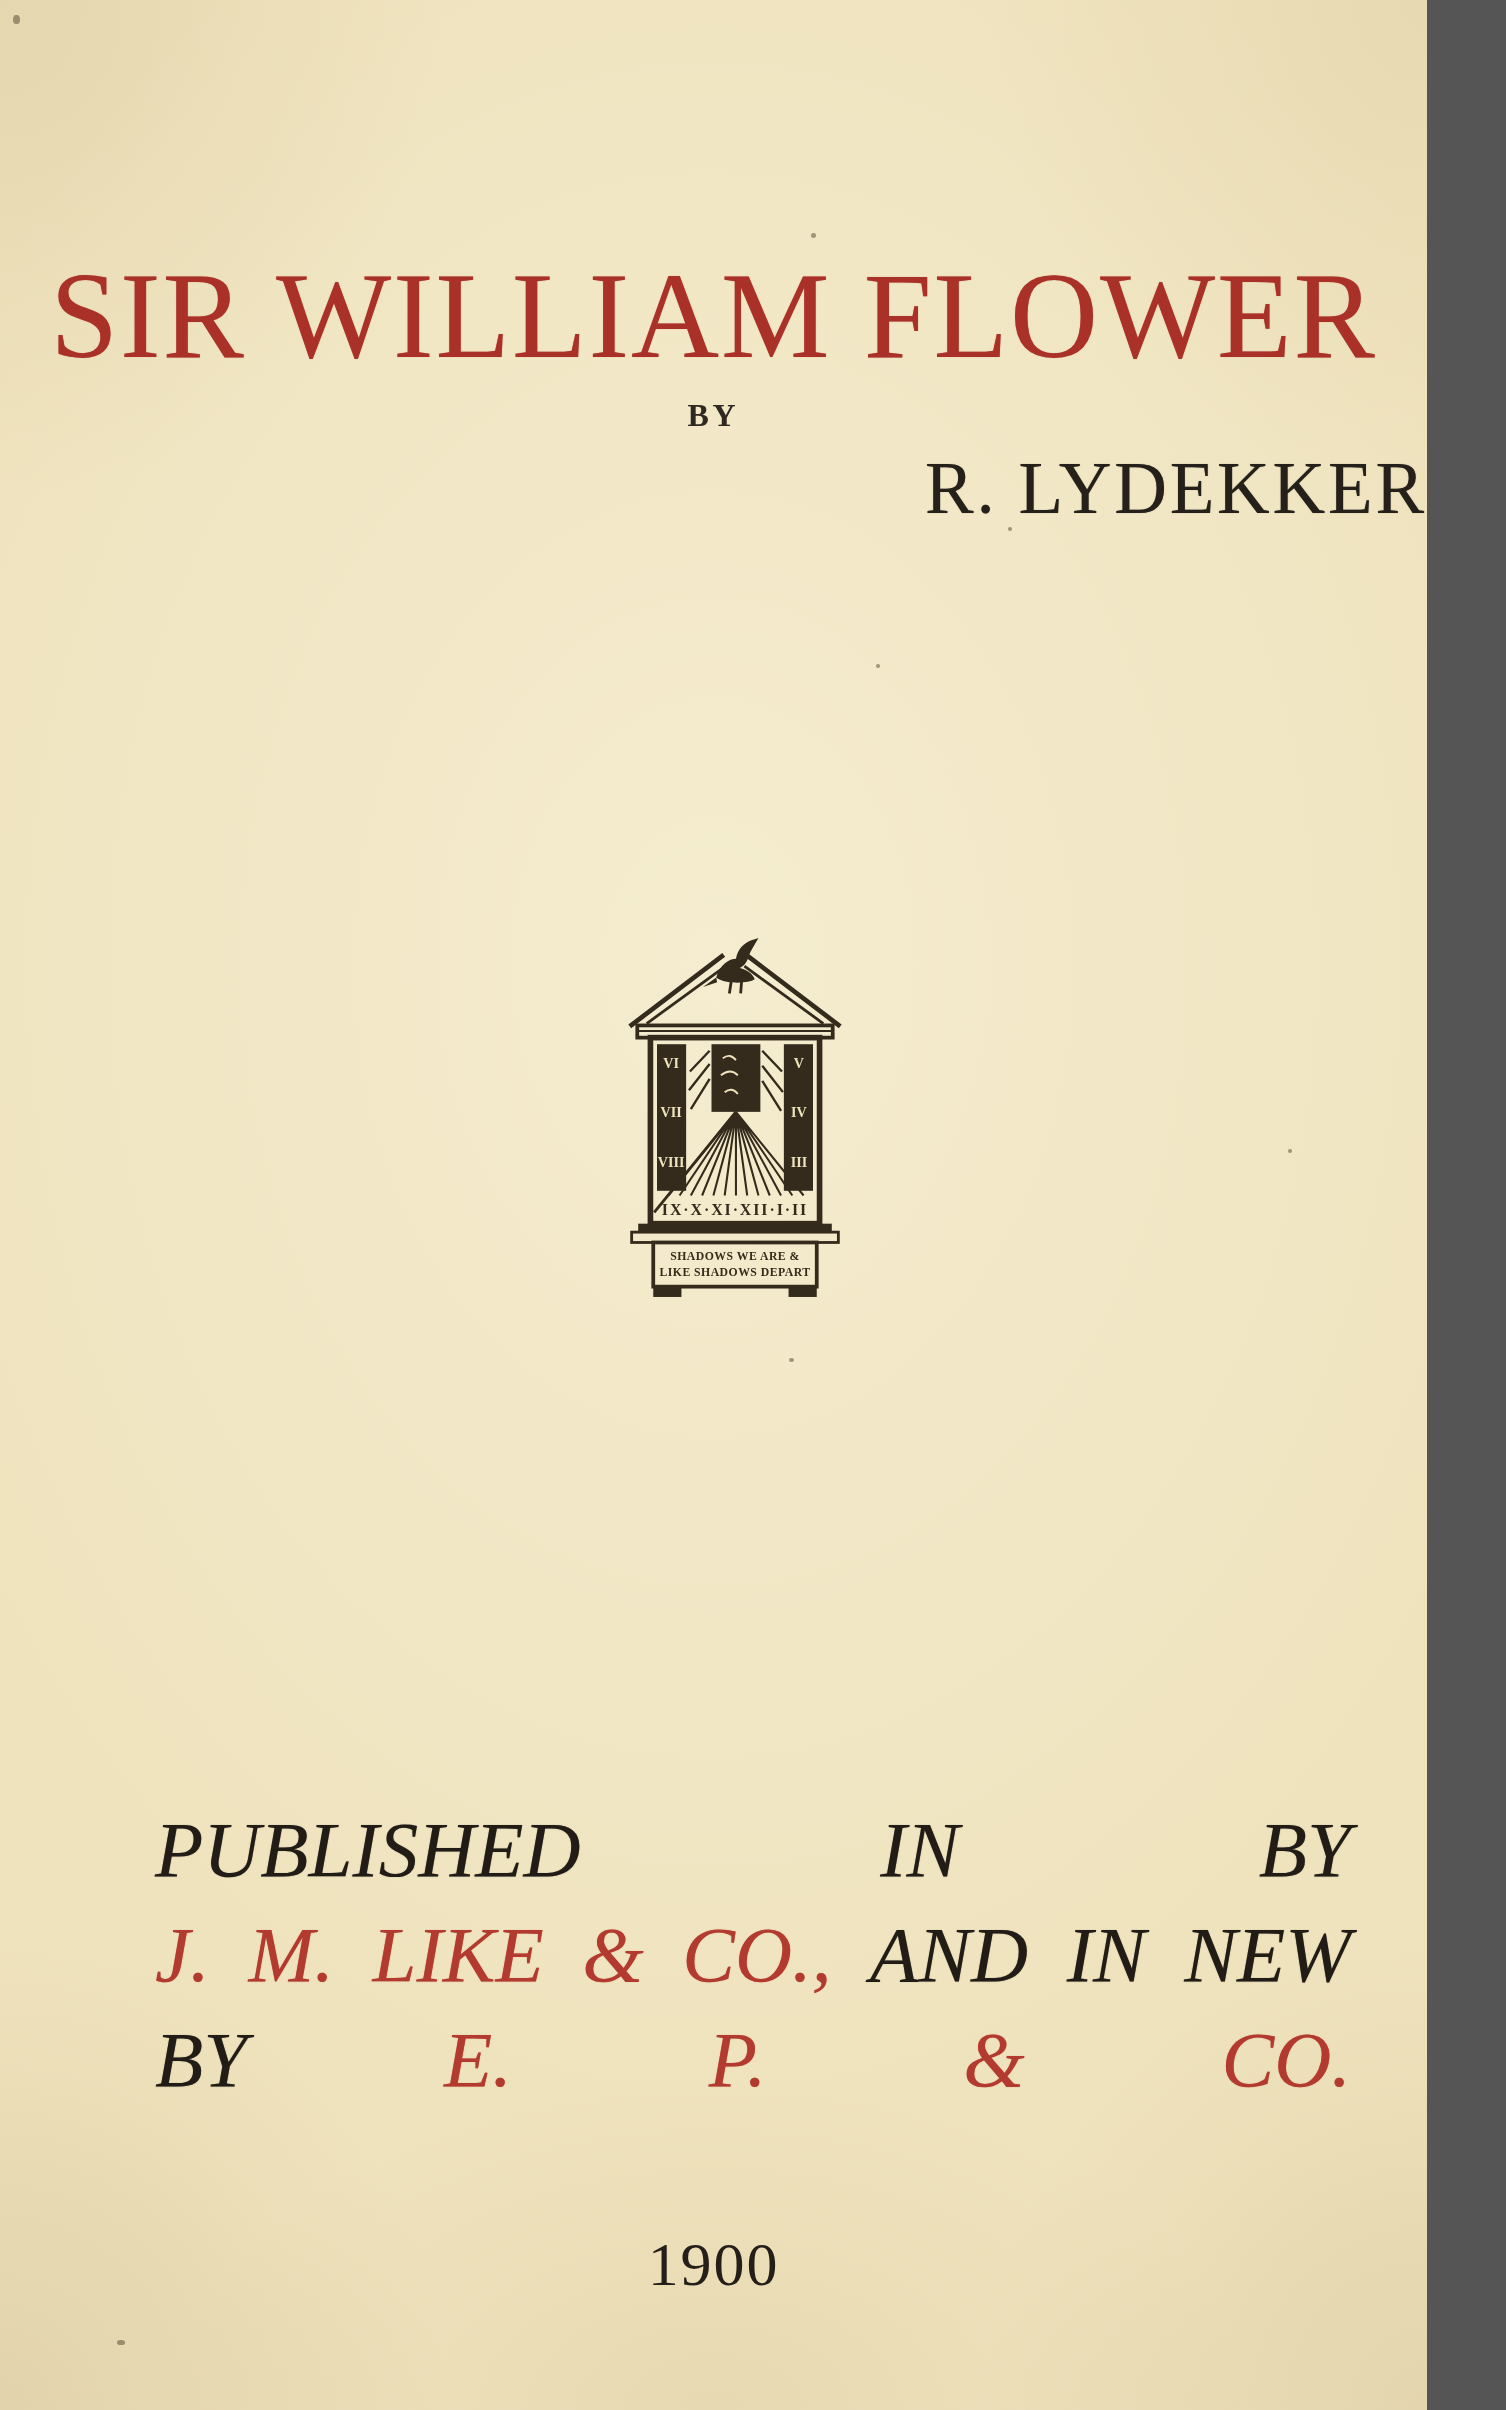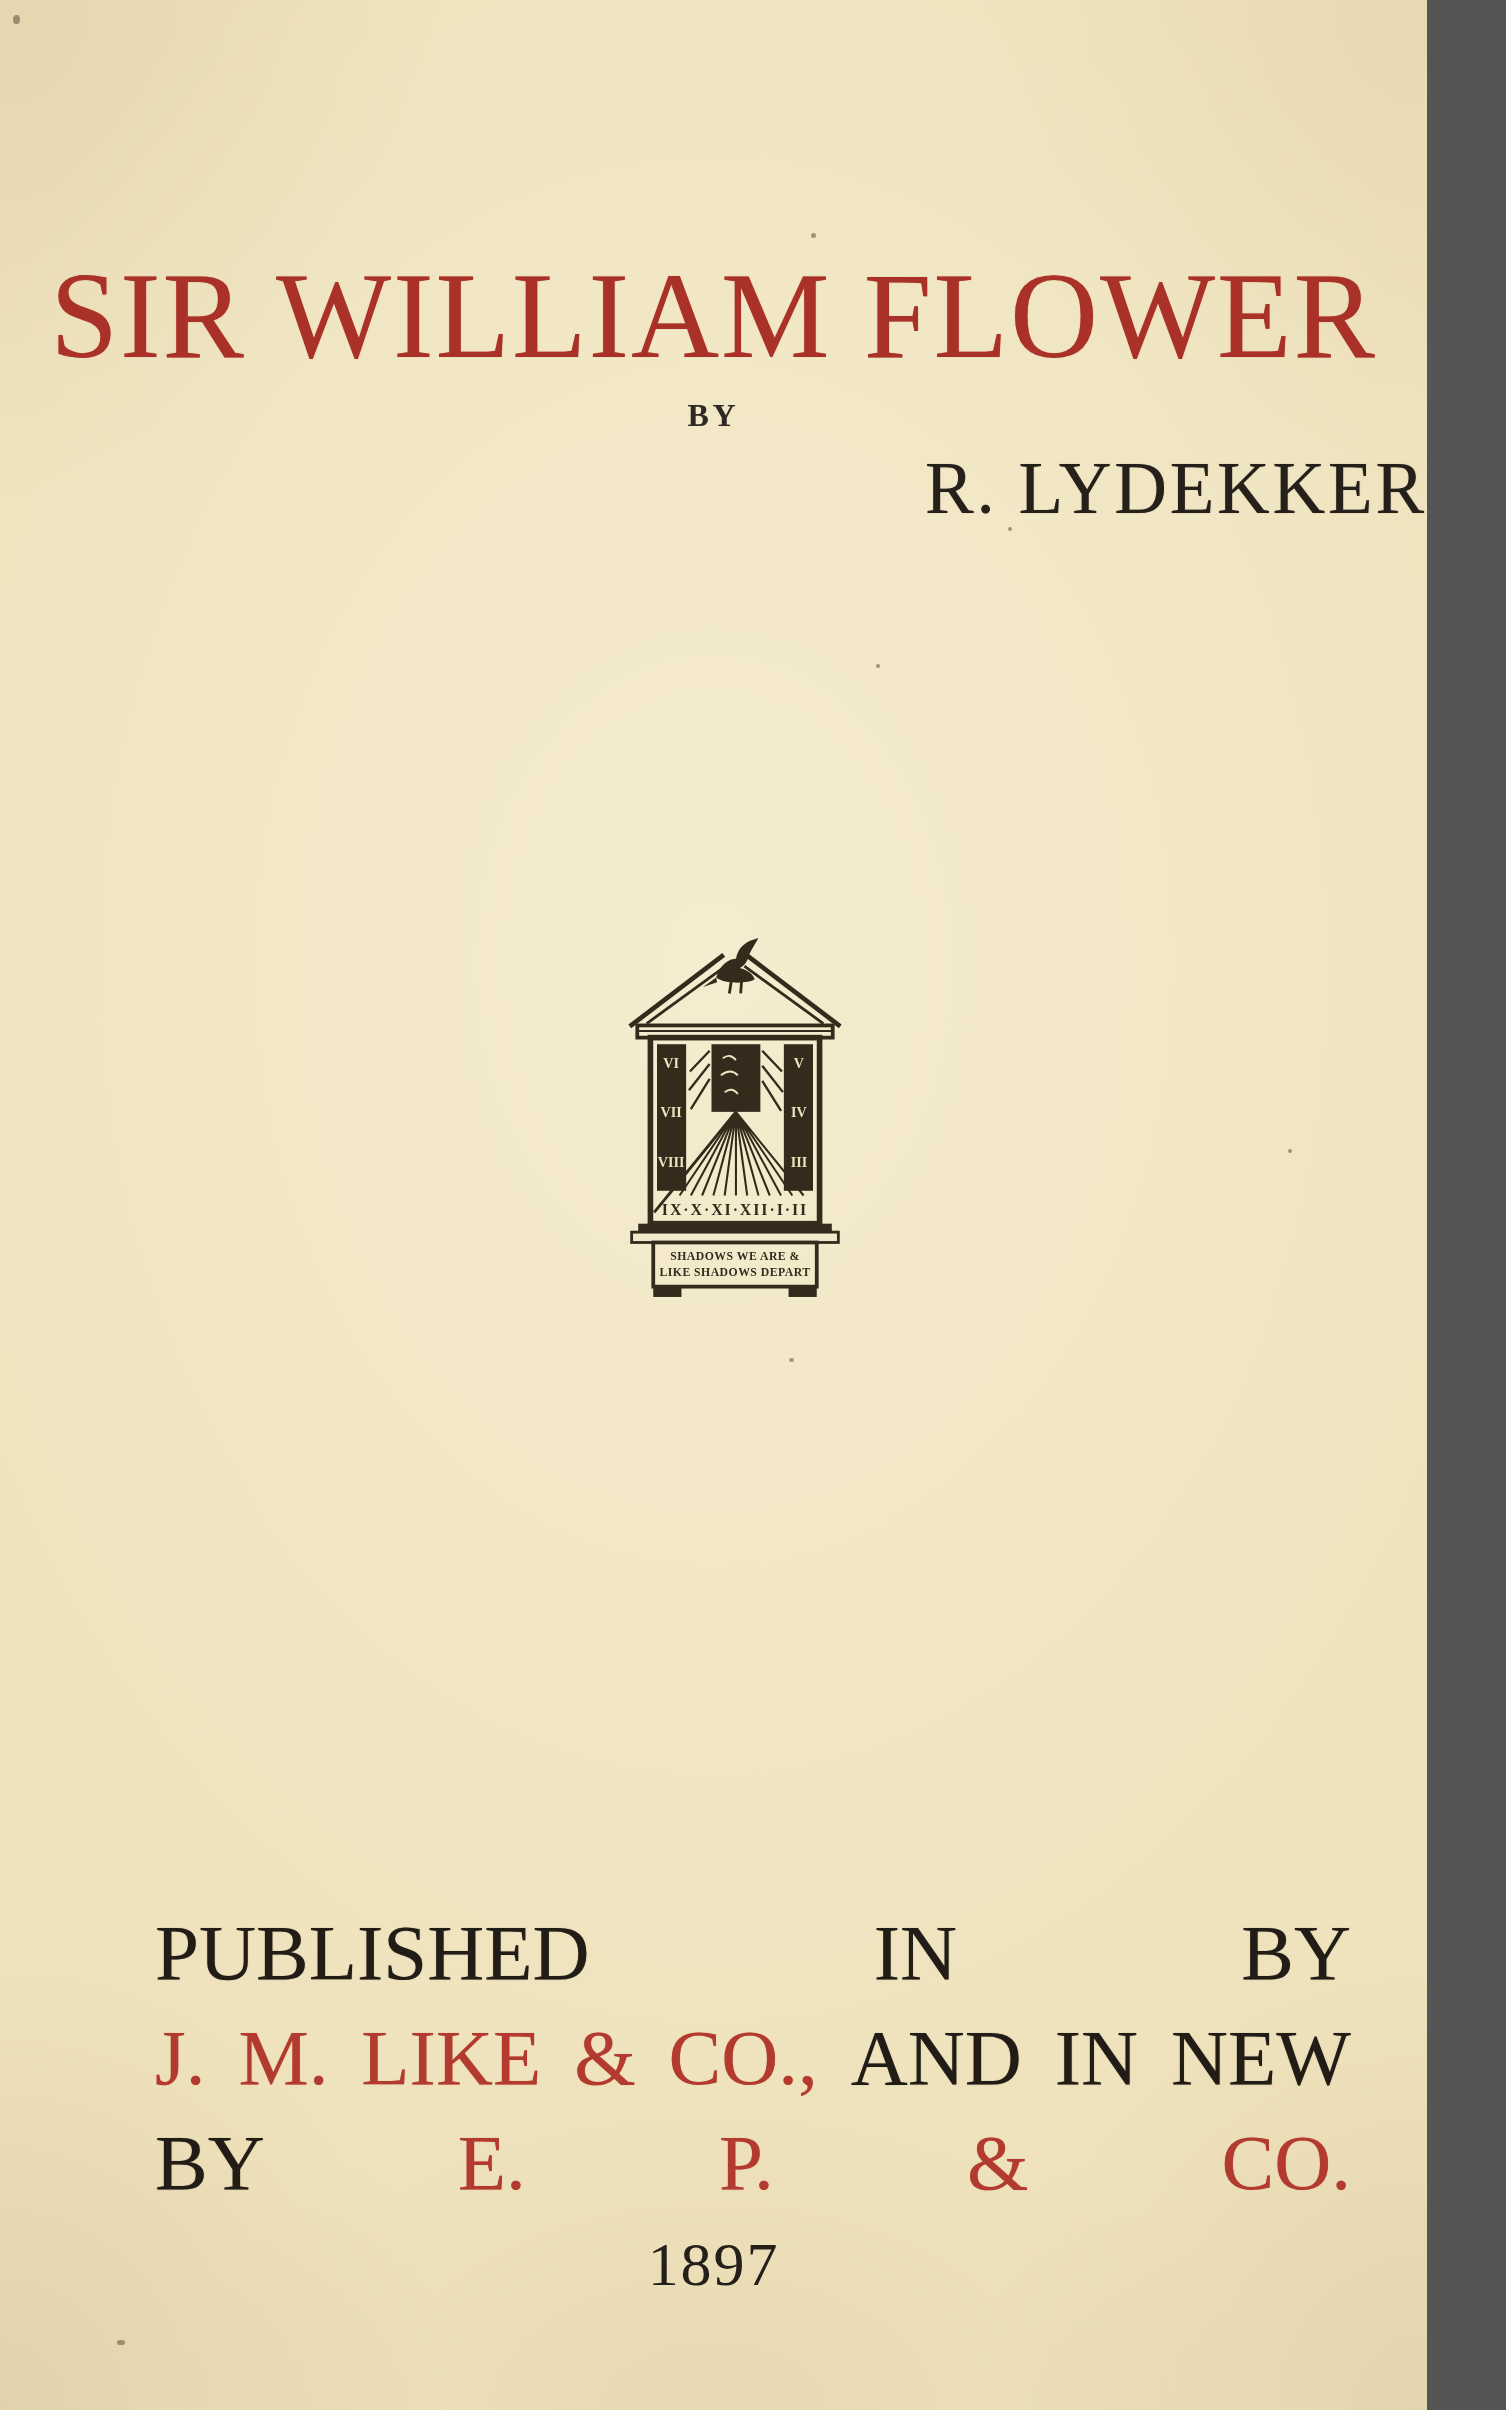--- a/index.html
+++ b/index.html
@@ -27,21 +27,21 @@
     text-align:center;font-size:32px;line-height:1;font-weight:700;
     letter-spacing:3.8px;color:#2f2823;
   }
   .author{
     position:absolute;top:452px;left:0;width:100%;
     text-align:right;font-size:73px;line-height:1;font-weight:400;
     letter-spacing:2.8px;color:#26201a;
     text-shadow:0 0 0.9px rgba(38,32,26,0.5);
   }
   .emblem{position:absolute;left:626px;top:934px;width:218px;height:367px;}
-  .imprint{position:absolute;left:155px;top:1900px;width:1196px;}
+  .imprint{position:absolute;left:155px;top:1797px;width:1196px;font-style:italic;}
   .iline{
     display:flex;justify-content:space-between;align-items:center;
     height:105px;font-size:79px;line-height:1;color:#221c16;
     text-shadow:0 0 0.9px rgba(34,28,22,0.5);white-space:nowrap;
   }
   .iline .red{color:#b23a2e;text-shadow:0 0 0.9px rgba(178,58,46,0.55);}
   .year{
     position:absolute;top:2233px;left:0;width:100%;
     text-align:center;font-size:62px;line-height:1;color:#241f19;
     letter-spacing:1.9px;
@@ -121,21 +121,21 @@
       </div>
     <div class="iline">
         <span class="">BY</span>
         <span class="red">E.</span>
         <span class="red">P.</span>
         <span class="red">&amp;</span>
         <span class="red">CO.</span>
       </div>
   </div>
 
-  <div class="year">1897</div>
+  <div class="year">1900</div>
 
   <div class="speck" style="left:13px;top:15px;width:6.6px;height:9.4px;"></div>
   <div class="speck" style="left:811px;top:233px;width:4.7px;height:4.7px;"></div>
   <div class="speck" style="left:1008px;top:527px;width:3.8px;height:3.8px;"></div>
   <div class="speck" style="left:876px;top:664px;width:3.8px;height:3.8px;"></div>
   <div class="speck" style="left:789px;top:1358px;width:4.7px;height:3.8px;"></div>
   <div class="speck" style="left:1288px;top:1149px;width:3.8px;height:3.8px;"></div>
   <div class="speck" style="left:117px;top:2340px;width:7.5px;height:4.7px;"></div>
 </div>
 

